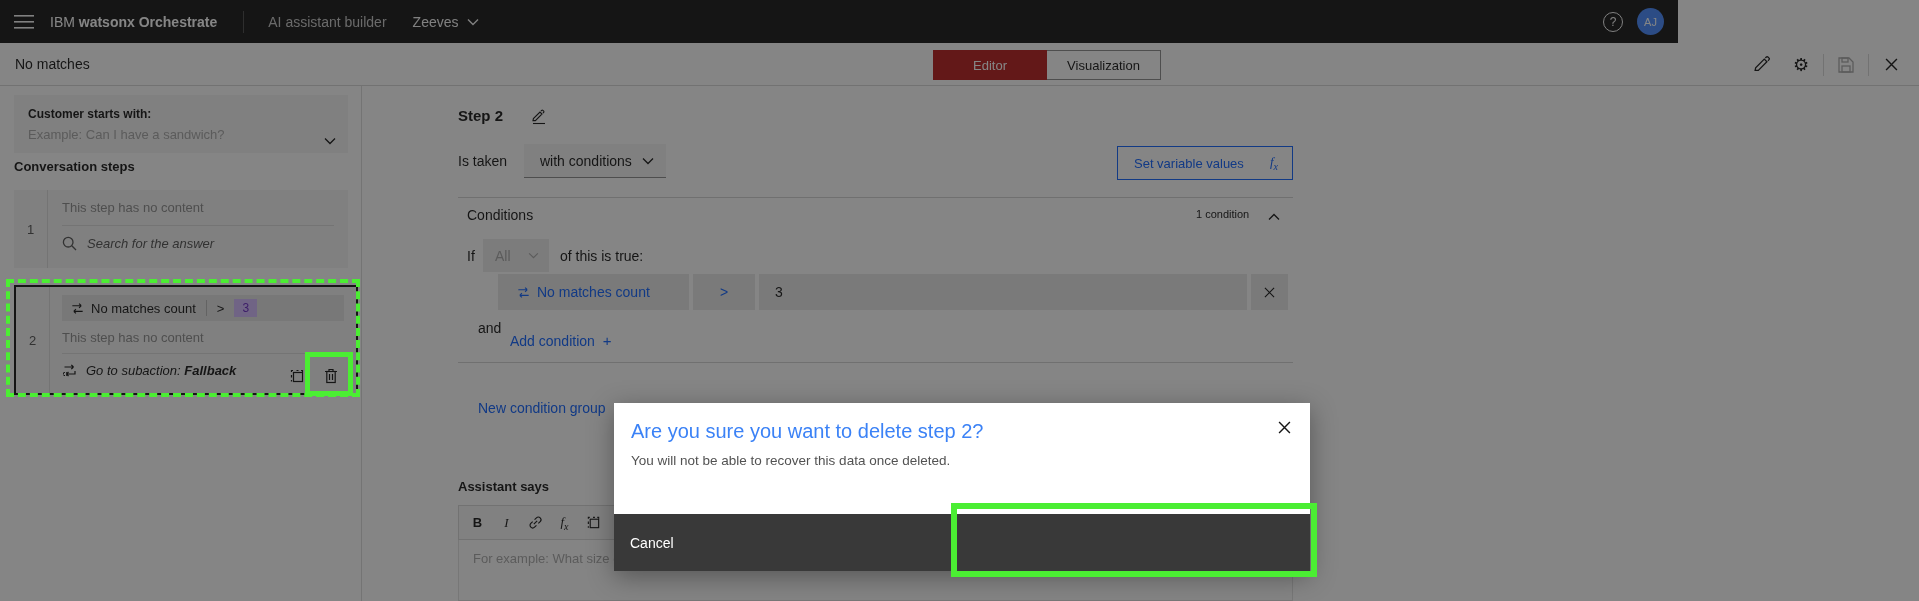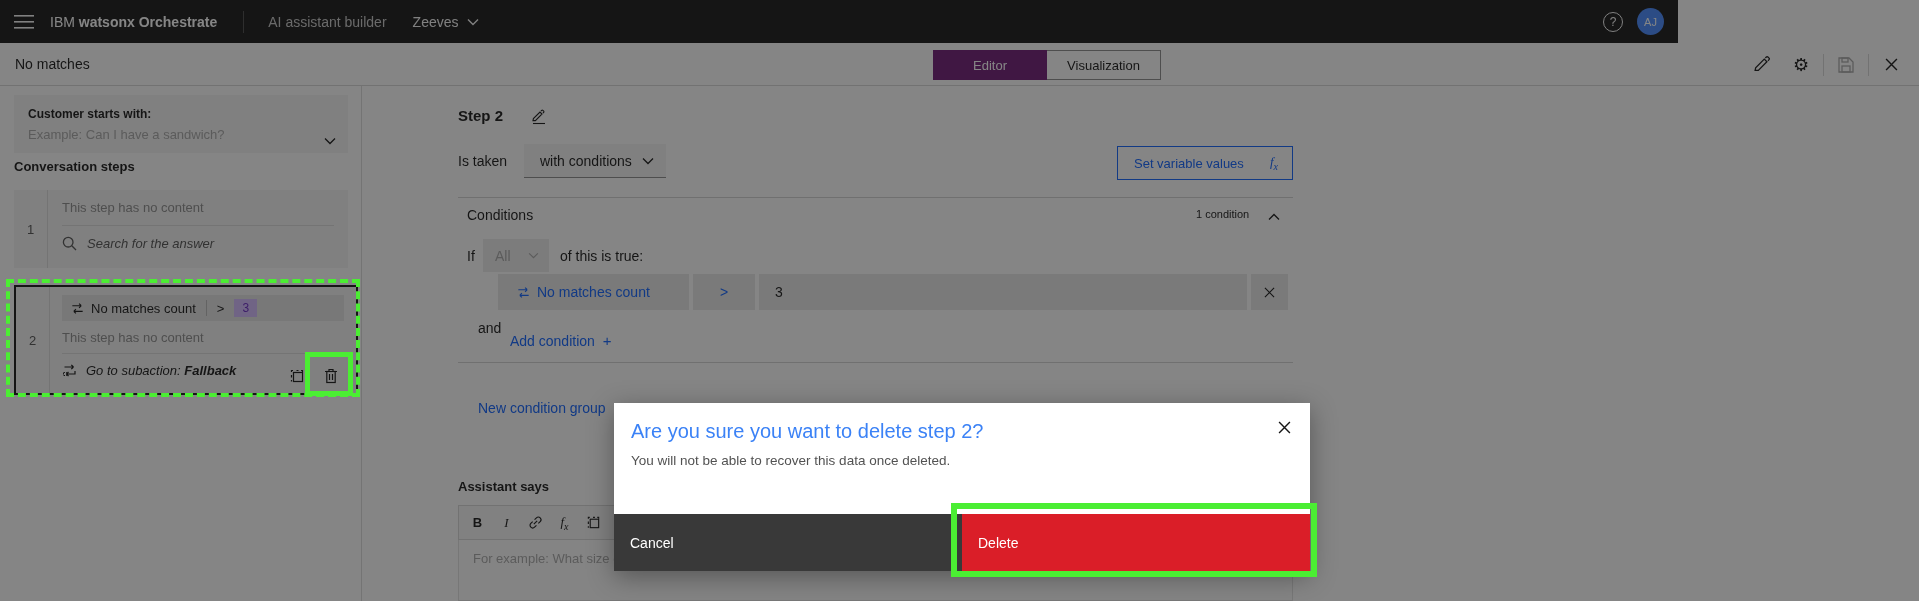--- a/index.html
+++ b/index.html
@@ -28,21 +28,21 @@
   .help-circle{width:20px; height:20px; border:1.5px solid #f4f4f4; border-radius:50%;
     display:flex; align-items:center; justify-content:center; font-size:12px; color:#f4f4f4;}
   .avatar{width:27px; height:27px; border-radius:50%; background:var(--avatar-bg); color:#fff;
     display:flex; align-items:center; justify-content:center; font-size:11px; margin:0 14px 0 6px; cursor:pointer;}
   
   .toolbar2{position:absolute; left:0; top:43px; width:1919px; height:43px; background:#fff;
     border-bottom:1px solid #d8d8d8;text-align:center;}
   .page-title{position:absolute; left:15px; top:13px; font-size:14px;}
   .switcher{position:absolute; left:933px; top:7px; height:30px; display:flex;}
   .seg{width:114px; height:30px; display:flex; align-items:center; justify-content:center; font-size:13px; cursor:pointer;}
-  .seg.selected{background:#701a75; color:#fff;}
+  .seg.selected{background:#b91c1c; color:#fff;}
   .seg.unselected{background:#fff; color:#161616; border:1px solid #8d8d8d; border-left:none;}
   .tb-icons{position:absolute; right:8px; top:0; height:43px; display:flex; align-items:center;}
   .tb-btn{width:40px; height:40px; display:flex; align-items:center; justify-content:center; cursor:pointer; color:#161616;}
   .tb-btn.disabled{color:#a8a8a8; cursor:default;}
   .tb-sep{width:1px; height:22px; background:#d8d8d8; margin:0 2px;}
   
   .sidebar{position:absolute; left:0; top:86px; width:362px; height:515px; background:#fff; border-right:1px solid #dcdcdc;}
   .cust-card{position:absolute; left:14px; top:9px; width:334px; height:58px; background:#f4f4f4; padding:12px 14px; cursor:pointer;}
   .cust-label{font-size:12px; font-weight:bold;}
   .cust-ph{font-size:13px; color:#a8a8a8; margin-top:6px;}
@@ -406,21 +406,20 @@
     <div class="m-close">
       <span>
         <svg width="13" height="13" viewBox="0 0 12 12">
             <path d="M1 1 L11 11 M11 1 L1 11" stroke="#161616" stroke-width="1.3"></path>
           </svg>
       </span>
     </div>
     <div class="m-body">You will not be able to recover this data once deleted.</div>
     <div class="m-footer">
       <button class="m-btn m-cancel">Cancel</button>
-      <button class="m-btn m-delete">Delete</button>
     </div>
   </div>
 
   <div class="anno anno-step2"></div>
   <div class="anno anno-trash"></div>
   <div class="anno anno-delete"></div>
 
 </div>
 
 </body></html>

